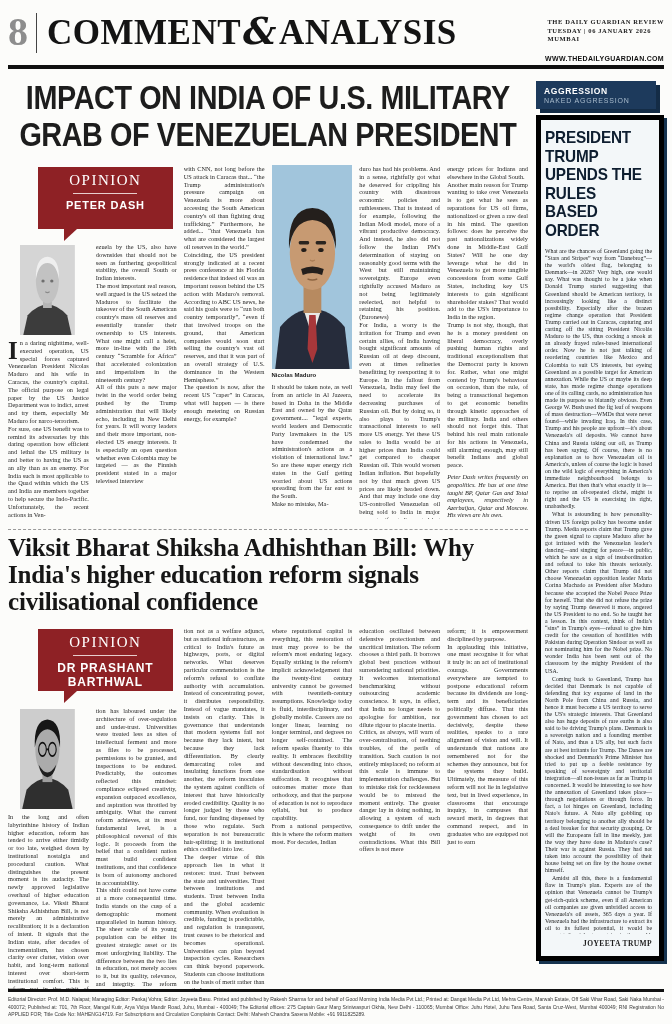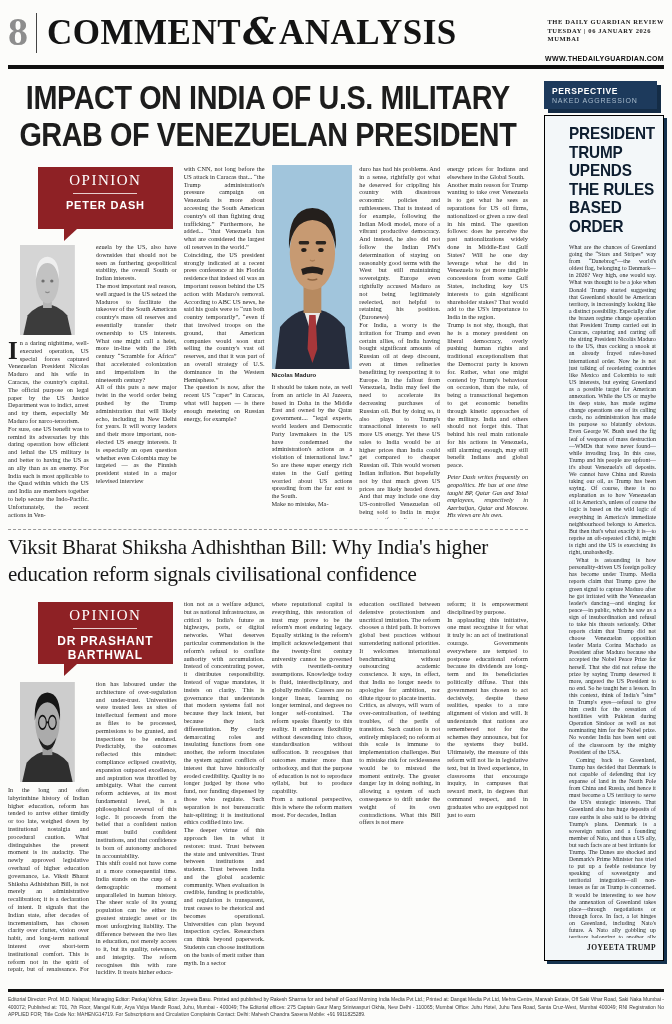--- a/index.html
+++ b/index.html
@@ -14,21 +14,21 @@
   .pagenum { font-family:"Liberation Serif",serif; font-size:40px; font-weight:700; color:#8d8d8d; line-height:40px; }
   .mast-vrule { width:1px; height:40px; background:#444; margin:1px 10px 0 8px; }
   .section-title { font-family:"Liberation Serif",serif; font-size:35px; font-weight:600; letter-spacing:.5px; color:#141414; line-height:38px; white-space:nowrap; }
   .section-title .amp { font-family:"DejaVu Serif",serif; font-style:italic; font-size:37px; padding:0 2px; }
   .mast-right { margin-left:auto; padding-top:6px; text-align:left; }
   .mast-right div { font-family:"Liberation Serif",serif; font-size:6.5px; font-weight:700; letter-spacing:.6px; color:#222; line-height:8.5px; }
   .website { text-align:right; font-family:"Liberation Sans",sans-serif; font-size:7px; font-weight:700; letter-spacing:.3px; color:#111; padding:2px 8px 3px 0; }
   .mast-rule { height:4px; background:#101010; margin:0 8px; }
 
   
-  .content { display:flex; gap:16px; padding:0 8px; }
+  .content { display:flex; gap:8px; padding:0 8px; }
   .main-col { width:520px; flex:0 0 520px; }
   .sidebar { flex:1; min-width:0; }
 
   
   .headline1 { margin:10px 0 12px 0; }
   .headline1 span {
     display:block; width:118%; transform:scaleX(.847); transform-origin:left top;
     font-family:"Liberation Sans",sans-serif; font-weight:700; font-size:34px;
     line-height:37px; color:#1d1d1d; letter-spacing:-.5px; text-align:center;
   }
@@ -59,30 +59,30 @@
   .c6 .bodytext { flex:1 1 auto; }
   .bio { font-size:6.2px; line-height:7.6px; font-style:italic; text-align:justify; white-space:pre-line; margin-top:4px; }
   .dropcap { float:left; font-size:25px; line-height:21px; font-weight:700; padding:1px 2px 0 0; font-family:"Liberation Serif",serif; }
   figure.maduro { width:100%; height:204px; flex:0 0 204px; overflow:hidden; }
   figure.maduro svg { display:block; width:100%; height:100%; }
   .photo-caption { font-family:"Liberation Sans",sans-serif; font-weight:700; font-size:6px; color:#222; margin:3px 0 5px 0; }
 
   .article-divider { border-top:1px dashed #9a9a9a; margin:10px 0 4px 0; }
 
   
-  .headline2 { font-family:"Liberation Serif",serif; font-weight:400; font-size:21px; line-height:27px; letter-spacing:-.2px; color:#161616; margin:4px 0 12px 0; }
+  .headline2 { font-family:"Liberation Serif",serif; font-weight:700; font-size:25px; line-height:27px; letter-spacing:-.2px; color:#161616; margin:4px 0 12px 0; }
 
   
   .sidebar { padding-top:12px; }
   .persp-header { background:#1d3a5c; color:#fff; padding:5px 8px 5px 8px; width:94%; box-shadow:4px 4px 0 #142c46; position:relative; z-index:2; }
   .persp-kicker { font-family:"Liberation Sans",sans-serif; font-weight:700; font-size:8.5px; letter-spacing:.6px; }
   .persp-sub { font-family:"Liberation Sans",sans-serif; font-size:7px; letter-spacing:.8px; color:#a9bccd; margin-top:1px; }
   .persp-box {
-    margin-top:6px; background:#f3f7f9; border:1px solid #000000; box-shadow:3px 3px 0 #16334f;
-    padding:9px 7px 8px 24px; height:846px; display:flex; flex-direction:column;
+    margin-top:6px; background:#f3f7f9; border:5px solid #000000; box-shadow:3px 3px 0 #16334f;
+    padding:9px 7px 8px 4px; height:846px; display:flex; flex-direction:column;
   }
   .persp-headline { width:110%; transform:scaleX(.9); transform-origin:left top; font-family:"Liberation Sans",sans-serif; font-weight:700; font-size:17px; line-height:18.5px; color:#0e1e30; letter-spacing:-.2px; margin:0 0 8px 0; }
   .persp-body { flex:1 1 auto; overflow:hidden; min-height:0; }
   .persp-body p { font-size:5.9px; line-height:7.1px; text-align:justify; color:#1f1f1f; margin:0; }
   .persp-body p + p { text-indent:7px; margin-top:1px; }
   .persp-sig { font-family:"Liberation Serif",serif; font-weight:700; font-size:7.5px; letter-spacing:.4px; text-align:right; margin-top:5px; }
 
   
   .page-footer { position:absolute; left:0; right:0; bottom:0; padding:0 8px 6px 8px; background:#fcfcfa; }
   .foot-rule { height:3px; background:#101010; margin-bottom:4px; }
@@ -204,21 +204,21 @@
 From a national perspective, this is where the reform matters most. For decades, Indian</p>
         <p class="bodytext c5">education oscillated between defensive protectionism and uncritical imitation. The reform chooses a third path. It borrows global best practices without surrendering national priorities. It welcomes international benchmarking without outsourcing academic conscience. It says, in effect, that India no longer needs to apologise for ambition, nor dilute rigour to placate inertia.
 Critics, as always, will warn of over-centralisation, of teething troubles, of the perils of transition. Such caution is not entirely misplaced; no reform at this scale is immune to implementation challenges. But to mistake risk for recklessness would be to misread the moment entirely. The greater danger lay in doing nothing, in allowing a system of such consequence to drift under the weight of its own contradictions. What this Bill offers is not mere</p>
         <p class="bodytext c6" style="display:block">reform; it is empowerment disciplined by purpose.
 In applauding this initiative, one must recognise it for what it truly is: an act of institutional courage. Governments everywhere are tempted to postpone educational reform because its dividends are long-term and its beneficiaries politically diffuse. That this government has chosen to act decisively, despite these realities, speaks to a rare alignment of vision and will. It understands that nations are remembered not for the schemes they announce, but for the systems they build. Ultimately, the measure of this reform will not lie in legislative text, but in lived experience, in classrooms that encourage inquiry, in campuses that reward merit, in degrees that command respect, and in graduates who are equipped not just to earn</p>
       </section>
     </main>
 
     <aside class="sidebar">
       <div class="persp-header">
-        <div class="persp-kicker">PERSPECTIVE</div>
+        <div class="persp-kicker">AGGRESSION</div>
         <div class="persp-sub">NAKED AGGRESSION</div>
       </div>
       <div class="persp-box">
         <h3 class="persp-headline">PRESIDENT TRUMP UPENDS THE RULES BASED ORDER</h3>
         <div class="persp-body">
           <p>What are the chances of Greenland going the “Stars and Stripes” way from “Danebrog”—the world's oldest flag, belonging to Denmark—in 2026? Very high, one would say. What was thought to be a joke when Donald Trump started suggesting that Greenland should be American territory, is increasingly looking like a distinct possibility. Especially after the brazen regime change operation that President Trump carried out in Caracas, capturing and carting off the sitting President Nicolás Maduro to the US, thus cocking a snook at an already frayed rules-based international order. Now he is not just talking of reordering countries like Mexico and Colombia to suit US interests, but eyeing Greenland as a possible target for American annexation. While the US or maybe its deep state, has made regime change operations one of its calling cards, no administration has made its purpose so blatantly obvious. Even George W. Bush used the fig leaf of weapons of mass destruction—WMDs that were never found—while invading Iraq. In this case, Trump and his people are upfront—it's about Venezuela's oil deposits. We cannot have China and Russia taking our oil, as Trump has been saying. Of course, there is no explanation as to how Venezuelan oil is America's, unless of course the logic is based on the wild logic of everything in America's immediate neighbourhood belongs to America. But then that's what exactly it is—to reprise an oft-repeated cliché, might is right and the US is exercising its right, unabashedly.</p>
           <p>What is astounding is how personality-driven US foreign policy has become under Trump. Media reports claim that Trump gave the green signal to capture Maduro after he got irritated with the Venezuelan leader's dancing—and singing for peace—in public, which he saw as a sign of insubordination and refusal to take his threats seriously. Other reports claim that Trump did not choose Venezuelan opposition leader Maria Corina Machado as President after Maduro because she accepted the Nobel Peace Prize for herself. That she did not refuse the prize by saying Trump deserved it more, angered the US President to no end. So he taught her a lesson. In this context, think of India's “sins” in Trump's eyes—refusal to give him credit for the cessation of hostilities with Pakistan during Operation Sindoor as well as not nominating him for the Nobel prize. No wonder India has been sent out of the classroom by the mighty President of the USA.</p>
           <p>Coming back to Greenland, Trump has decided that Denmark is not capable of defending that icy expanse of land in the North Pole from China and Russia, and hence it must become a US territory to serve the US's strategic interests. That Greenland also has huge deposits of rare earths is also said to be driving Trump's plans. Denmark is a sovereign nation and a founding member of Nato, and thus a US ally, but such facts are at best irritants for Trump. The Danes are shocked and Denmark's Prime Minister has tried to put up a feeble resistance by speaking of sovereignty and territorial integration—all non-issues as far as Trump is concerned. It would be interesting to see how the annexation of Greenland takes place—through negotiations or through force. In fact, a lot hinges on Greenland, including Nato's future. A Nato ally gobbling up territory belonging to another ally should be a deal breaker for that security grouping. Or will the Europeans fall in line meekly, just the way they have done in Maduro's case? Their war is against Russia. They had not taken into account the possibility of their house being set on fire by the house owner himself.</p>
           <p>Amidst all this, there is a fundamental flaw in Trump's plan. Experts are of the opinion that Venezuela cannot be Trump's get-rich-quick scheme, even if all American oil companies are given unbridled access to Venezuela's oil assets, 365 days a year. If Venezuela had the infrastructure to extract its oil to its fullest potential, it would be amongst the richest countries in the world, instead of what it is in reality—a dirt-poor, crime-ridden hell-hole. Building the infrastructure is a mammoth job and will take money and patience to ensure that the returns are more than the costs, which may not happen in Trump's lifetime. Plus, there is the major problem of insurgency, with several armed groups running amok in the country. According to observers, this may turn into a situation worse that Iraq's. With military might, it may be easy for Trump to win a regime or two, or more, but it is the aftermath he should be worried about.</p>
 

